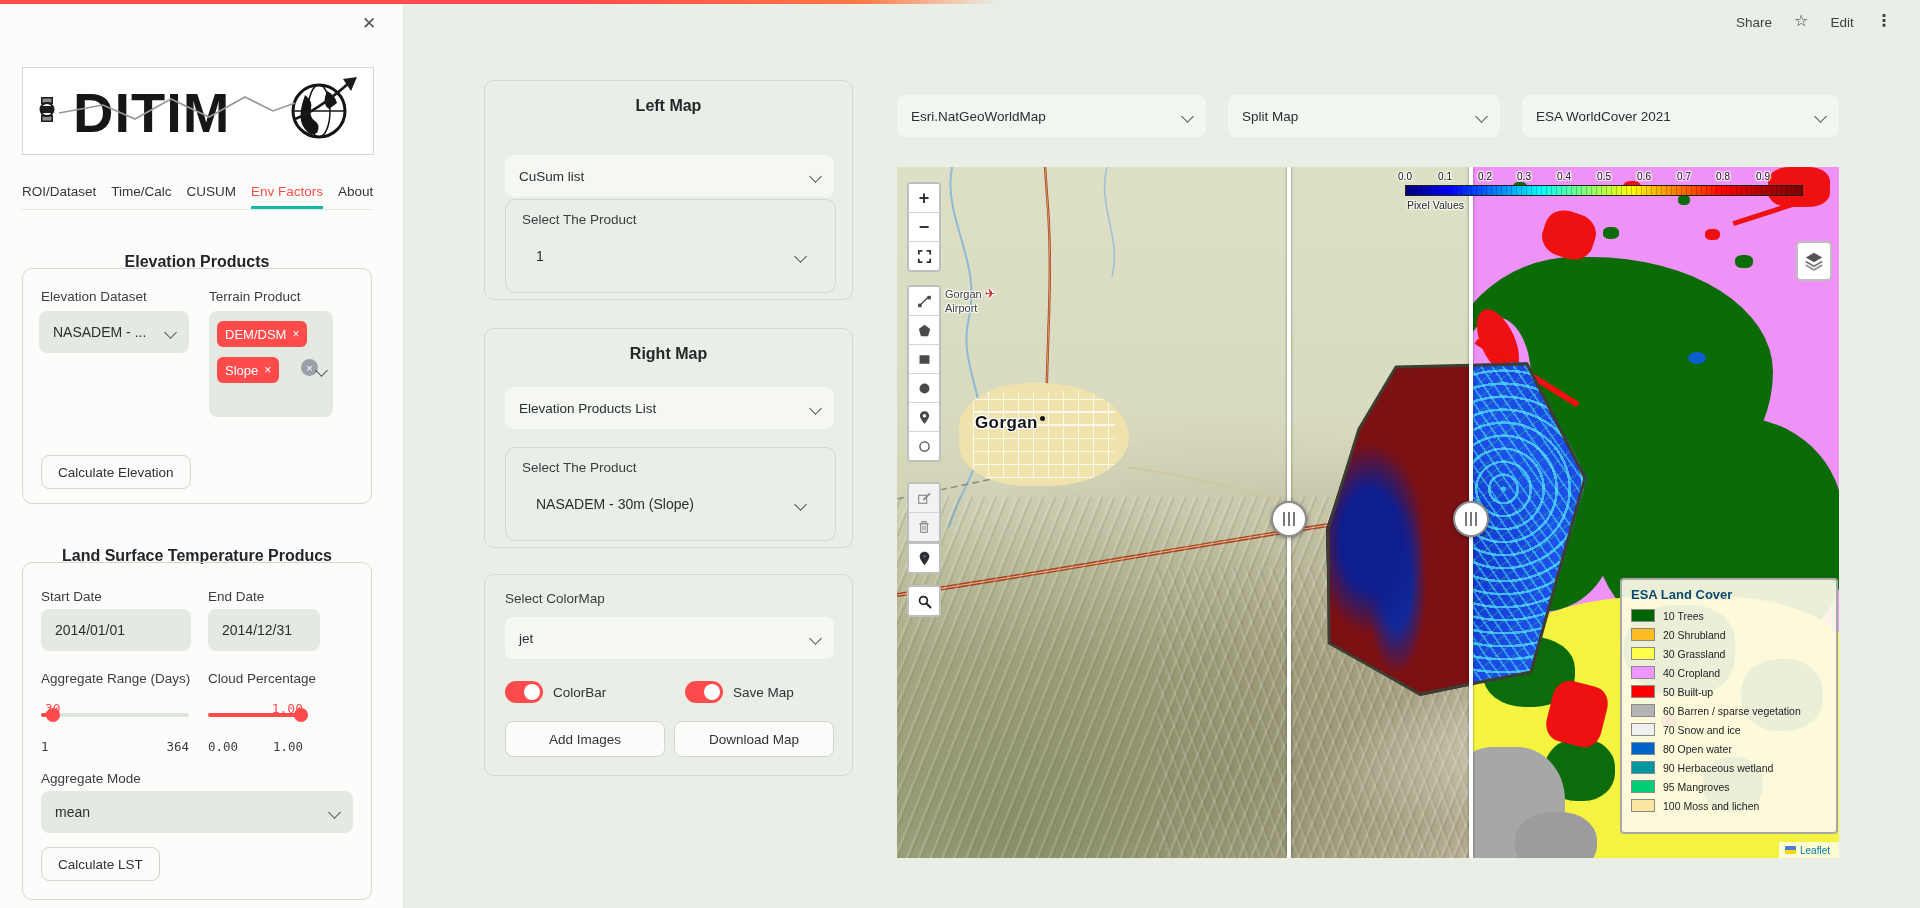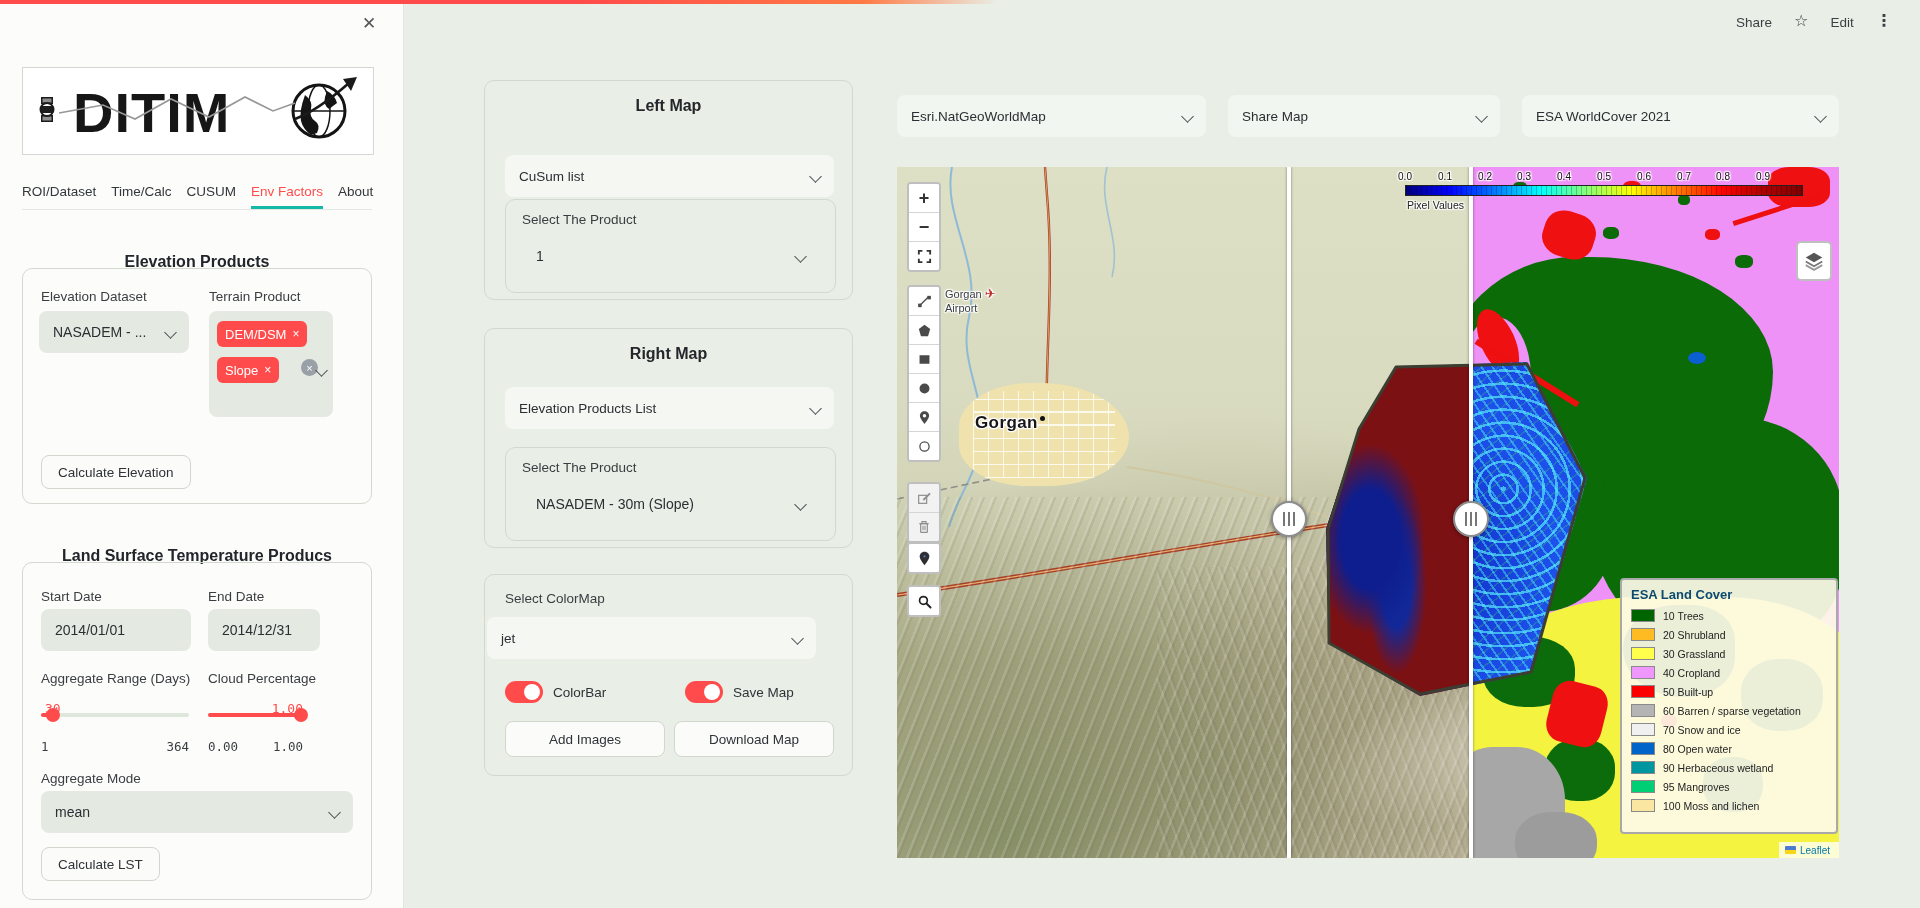--- a/index.html
+++ b/index.html
@@ -275,21 +275,21 @@
     <span class="flabel" style="left:16px;top:12px;">Select The Product</span>
     <div class="field" style="left:16px;top:36px;width:297px;height:40px;background:#e9efe6;">
       <span>NASADEM - 30m (Slope)</span>
       <span class="chev"></span>
     </div>
   </div>
 </section>
 
 <section class="panel" style="top:574px;height:202px;">
   <span class="flabel" style="left:20px;top:16px;">Select ColorMap</span>
-  <div class="psel" style="left:2px;top:42px;width:329px;height:42px;">
+  <div class="psel" style="left:20px;top:42px;width:329px;height:42px;">
     <span>jet</span>
     <span class="chev"></span>
   </div>
   <div class="toggle" style="left:20px;top:106px;">
     <span class="pill">
         <span class="knob"></span>
       </span>
     <span>ColorBar</span>
   </div>
   <div class="toggle" style="left:200px;top:106px;">
@@ -300,21 +300,21 @@
   </div>
   <button class="btn" style="left:20px;top:146px;width:160px;height:36px;">Add Images</button>
   <button class="btn" style="left:189px;top:146px;width:160px;height:36px;">Download Map</button>
 </section>
 
 <div class="map-select" style="left:897px;width:309px;">
   <span>Esri.NatGeoWorldMap</span>
   <span class="chev"></span>
 </div>
 <div class="map-select" style="left:1228px;width:272px;">
-  <span>Share Map</span>
+  <span>Split Map</span>
   <span class="chev"></span>
 </div>
 <div class="map-select" style="left:1522px;width:317px;">
   <span>ESA WorldCover 2021</span>
   <span class="chev"></span>
 </div>
 
 <div class="map">
   <div class="base"></div>
 

